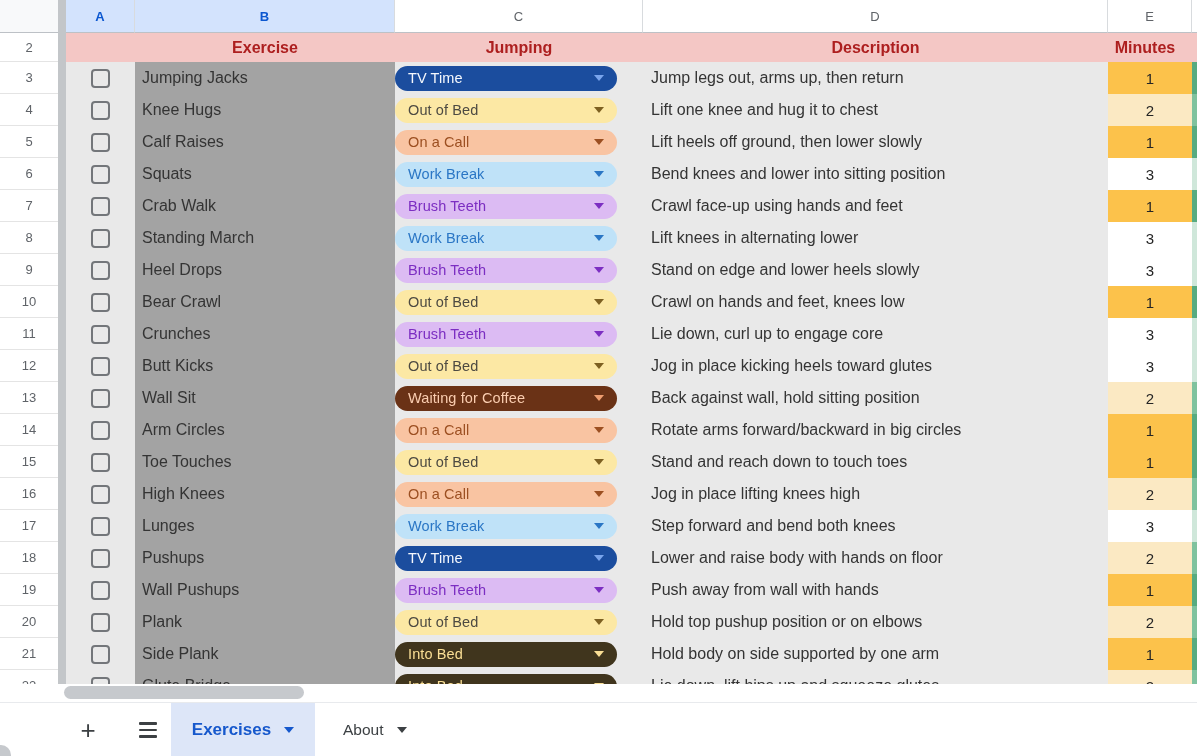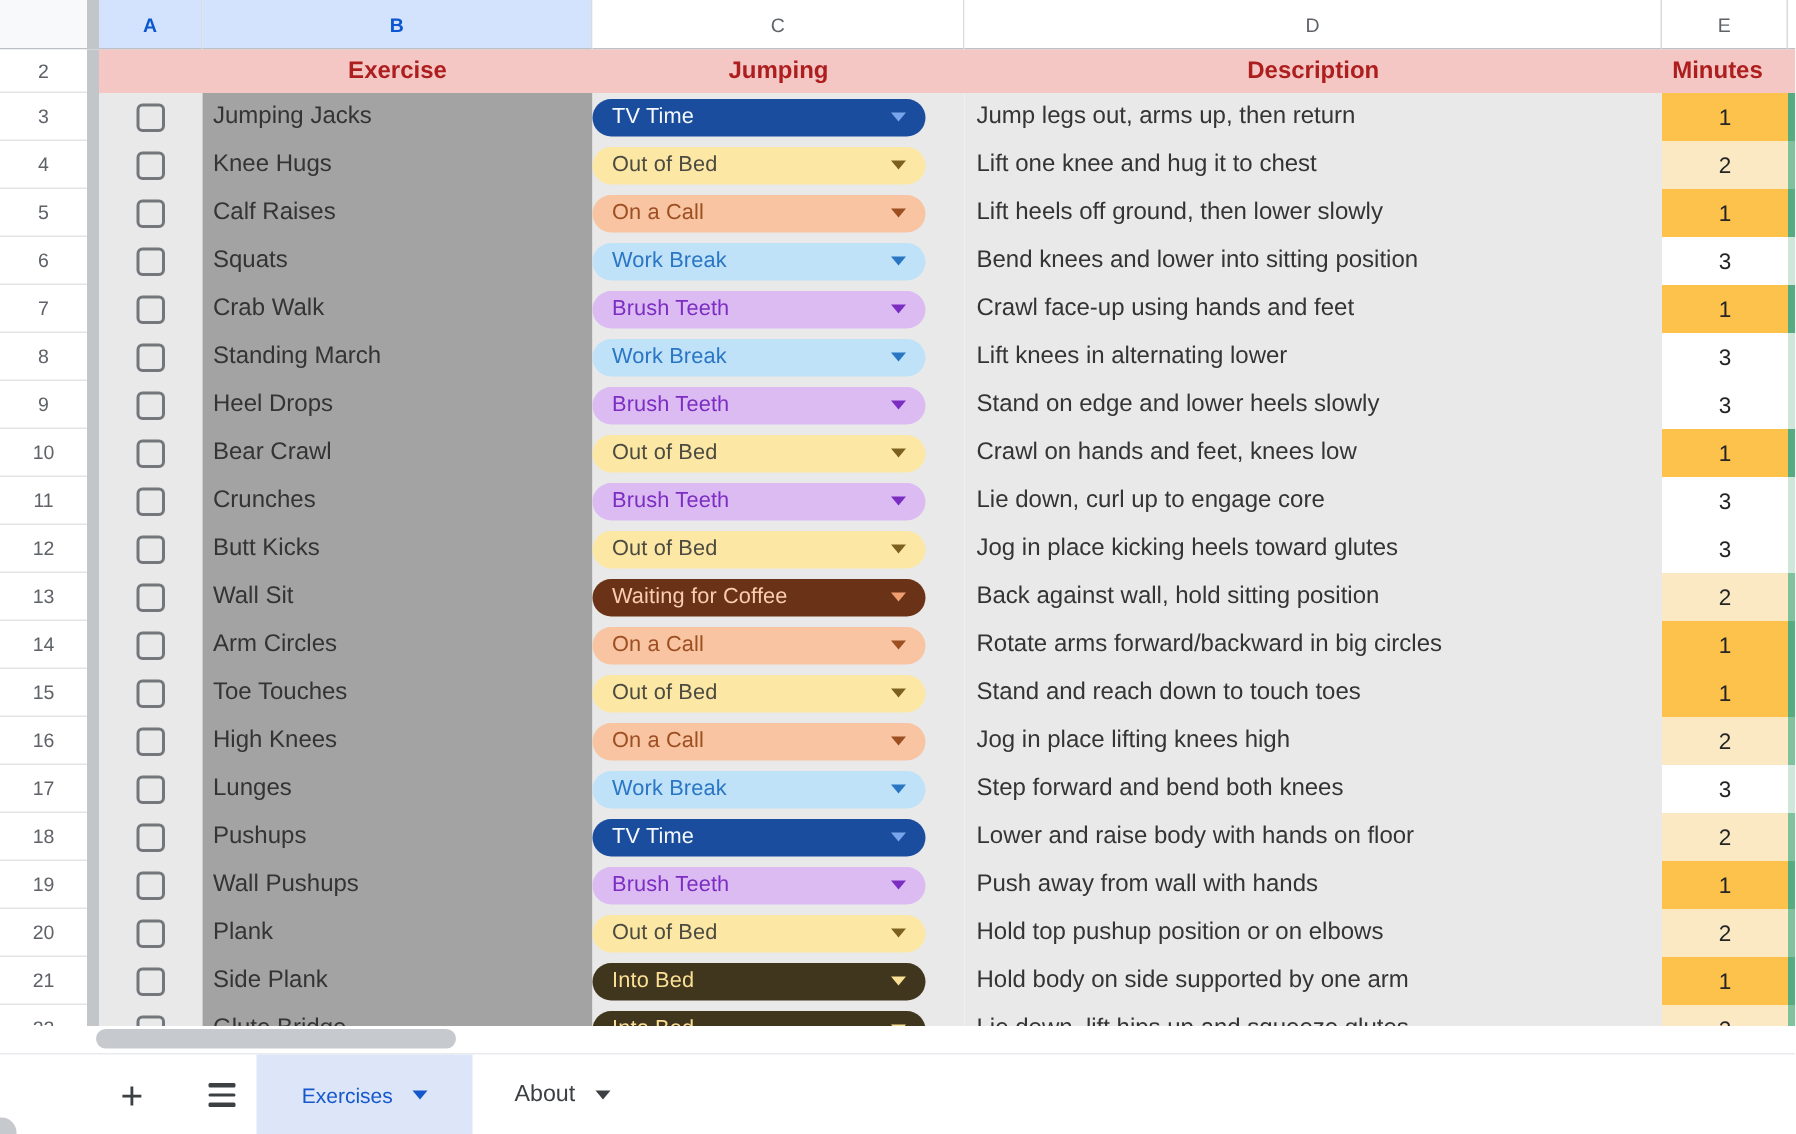--- a/index.html
+++ b/index.html
@@ -63,21 +63,21 @@
                   background:#c6c9cd; border-radius:7px; }
   .tabbar{ position:absolute; top:702px; left:0; width:1197px; height:54px; background:#fff;
            border-top:1px solid #e8eaed; }
   .addbtn{ position:absolute; left:72px; top:0; width:32px; height:54px; display:flex;
            align-items:center; justify-content:center; font-size:26px; font-weight:300; color:#3c4043; }
   .menubtn{ position:absolute; left:132px; top:0; width:32px; height:54px; display:flex;
             flex-direction:column; align-items:center; justify-content:center; gap:4px; }
   .menubtn .bar{ width:18px; height:2.4px; background:#3c4043; border-radius:1px; }
   .tab{ position:absolute; top:0; height:54px; display:flex; align-items:center; }
   .tab-active{ left:171px; width:144px; background:#dde6f8; justify-content:center; gap:13px; }
-  .tab-active .tab-label{ color:#1658cc; font-weight:normal; font-size:14px; }
+  .tab-active .tab-label{ color:#1658cc; font-weight:bold; font-size:17px; }
   .tab-active .tri{ border-top-color:#1658cc; border-left-width:5px; border-right-width:5px; border-top-width:6px; }
   .tab-plain{ left:315px; width:170px; justify-content:flex-start; padding-left:28px; gap:13px; }
   .tab-plain .tab-label{ color:#3c4043; font-weight:500; font-size:15.5px; }
   .tab-plain .tri{ border-top-color:#3c4043; border-left-width:5px; border-right-width:5px; border-top-width:6px; }
   .scroll-corner{ position:absolute; left:-9px; bottom:-9px; width:20px; height:20px;
                   border-radius:50%; background:#c6c9cd; }
 </style>
 </head>
 <body>
 

